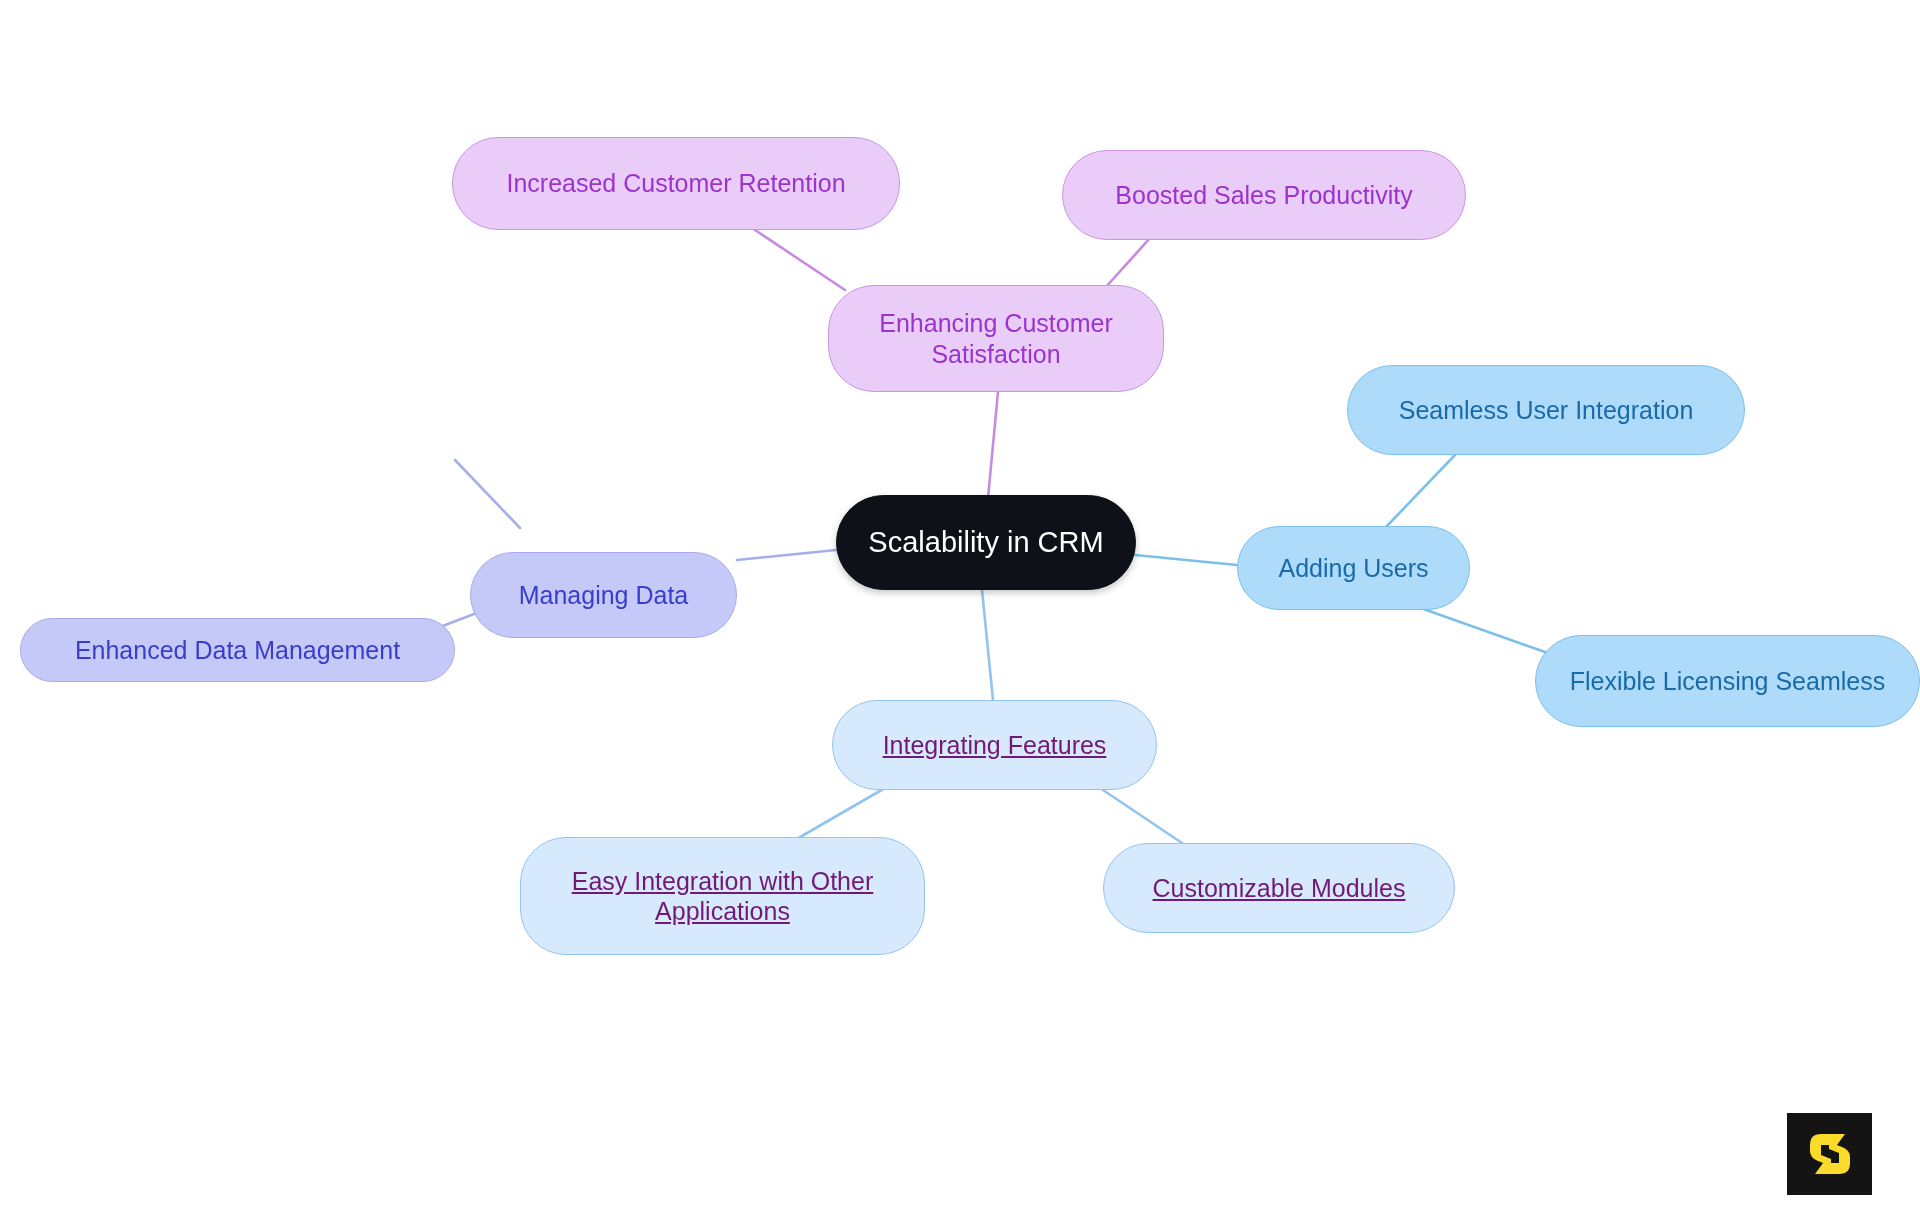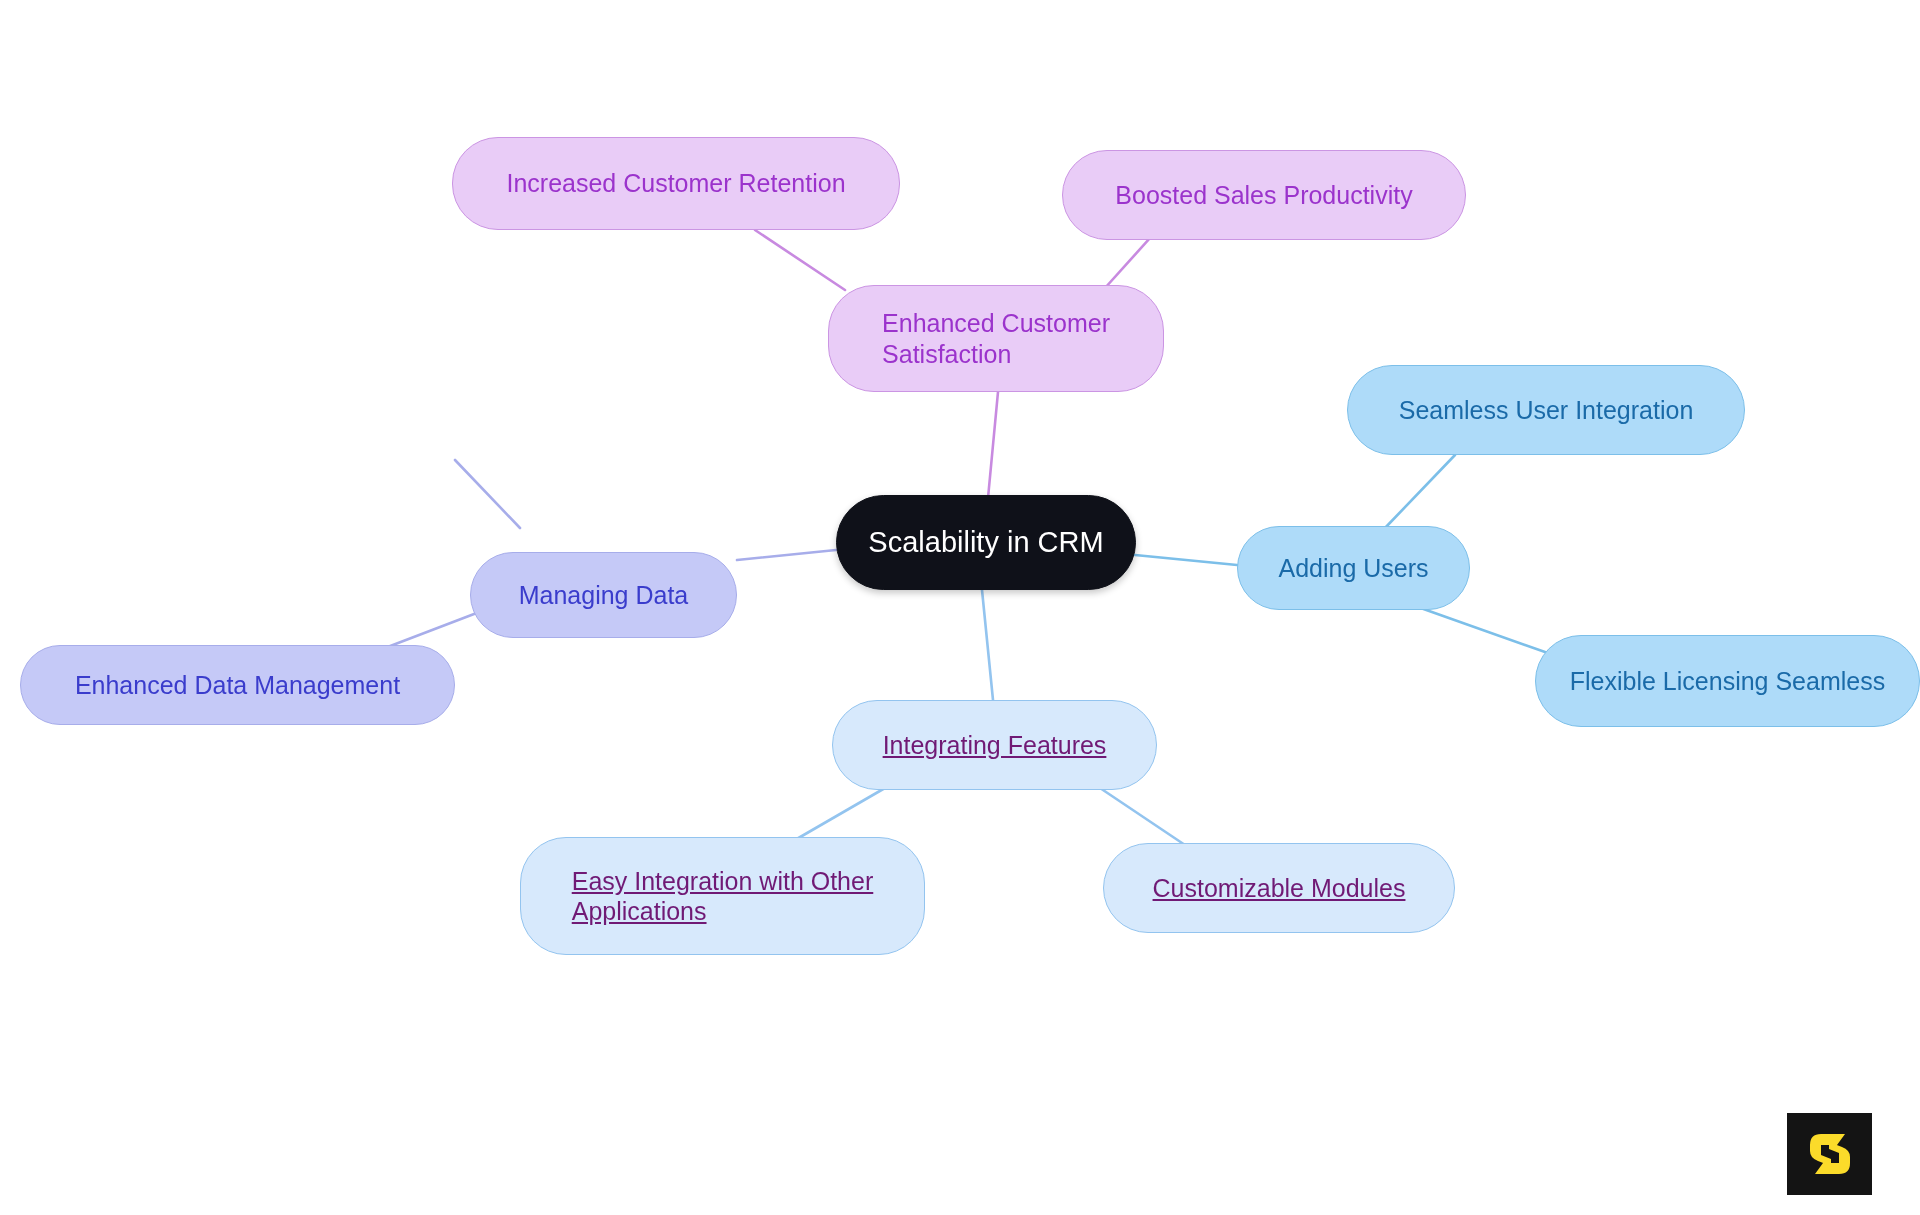--- a/index.html
+++ b/index.html
@@ -26,21 +26,21 @@
     width: 1920px;
     height: 1215px;
     pointer-events: none;
   }
   .node {
     position: absolute;
     box-sizing: border-box;
     display: flex;
     align-items: center;
     justify-content: center;
-    text-align: left;
+    text-align: center;
     line-height: 1.22;
     white-space: pre-line;
     border-style: solid;
     border-width: 1.5px;
     overflow: hidden;
   }
   .node-root {
     background: #0f1119;
     border-color: #0f1119;
     color: #ffffff;
@@ -104,26 +104,26 @@
     </svg>
 
   <div id="logo" style="left: 1787px; top: 1113px; width: 85px; height: 82px; background: rgb(20, 20, 20);">
     <svg width="52" height="52" viewBox="0 0 52 52">
       <path d="M41 6 L17 6 Q6 6 6 17 L6 23 Q6 30 14 33 L27 38 L27 31 L17 27 L17 17 L33 17 Z
                M11 46 L35 46 Q46 46 46 35 L46 29 Q46 22 38 19 L25 14 L25 21 L35 25 L35 35 L19 35 Z" fill="#fbdb2a"></path>
     </svg>
   </div>
 
 <div class="node node-root" style="left: 836px; top: 495px; width: 300px; height: 95px;"><span>Scalability in CRM</span></div>
-    <div class="node node-branch node-purple" style="left: 828px; top: 285px; width: 336px; height: 107px;"><span>Enhanced Customer
+    <div class="node node-branch node-purple" style="left: 828px; top: 285px; width: 336px; height: 107px;"><span>Enhancing Customer
 Satisfaction</span></div>
     <div class="node node-leaf node-purple" style="left: 452px; top: 137px; width: 448px; height: 93px;"><span>Increased Customer Retention</span></div>
     <div class="node node-leaf node-purple" style="left: 1062px; top: 128px; width: 404px; height: 90px; margin-top: 22px;"><span>Boosted Sales Productivity</span></div>
     <div class="node node-branch node-indigo" style="left: 470px; top: 524px; width: 267px; height: 86px; margin-top: 28px;"><span>Managing Data</span></div>
-    <div class="node node-leaf node-indigo" style="left: 20px; top: 645px; width: 435px; height: 80px;"><span>Enhanced Data Management</span></div>
+    <div class="node node-leaf node-indigo" style="left: 20px; top: 618px; width: 435px; height: 64px;"><span>Enhanced Data Management</span></div>
     <div class="node node-branch node-sky" style="left: 1237px; top: 526px; width: 233px; height: 84px;"><span>Adding Users</span></div>
     <div class="node node-leaf node-sky" style="left: 1347px; top: 365px; width: 398px; height: 90px;"><span>Seamless User Integration</span></div>
     <div class="node node-leaf node-sky" style="left: 1535px; top: 635px; width: 385px; height: 92px;"><span>Flexible Licensing Seamless</span></div>
     <div class="node node-branch node-lightblue" style="left: 832px; top: 700px; width: 325px; height: 90px;"><span>Integrating Features</span></div>
     <div class="node node-leaf node-lightblue" style="left: 520px; top: 837px; width: 405px; height: 118px;"><span>Easy Integration with Other
 Applications</span></div>
     <div class="node node-leaf node-lightblue" style="left: 1103px; top: 843px; width: 352px; height: 90px;"><span>Customizable Modules</span></div>
   </div>
 
 </body></html>

